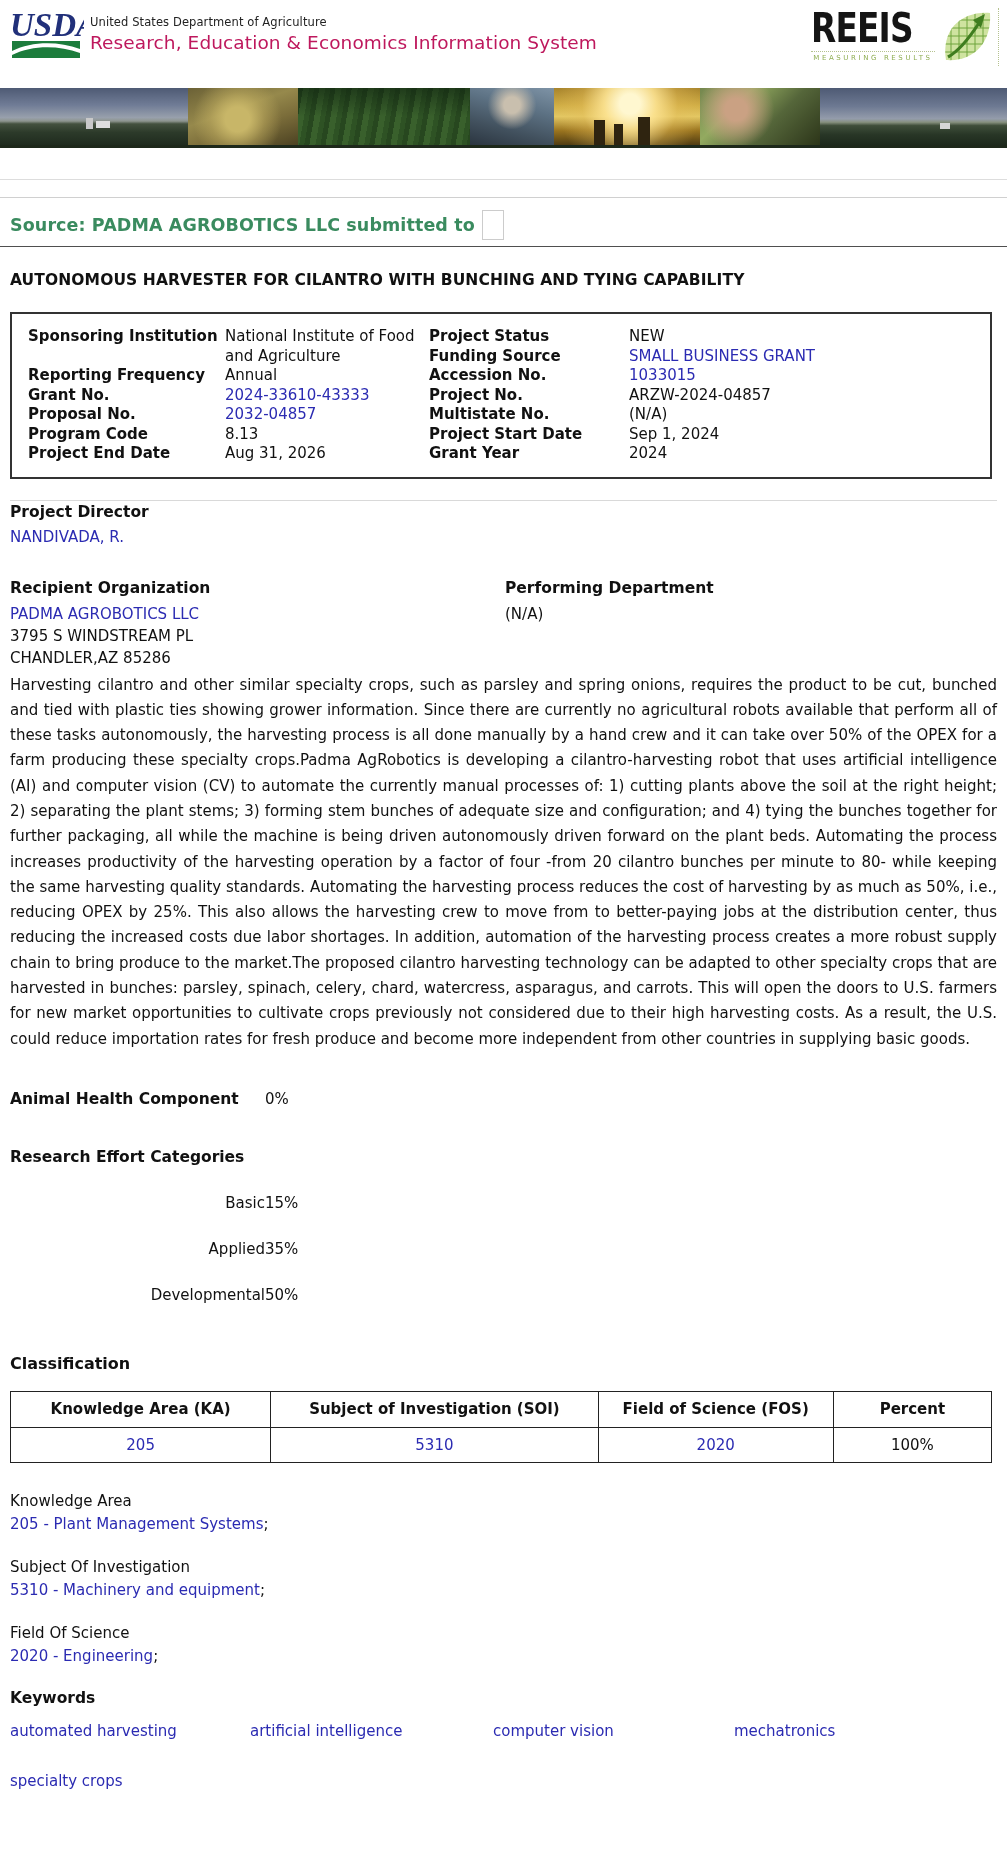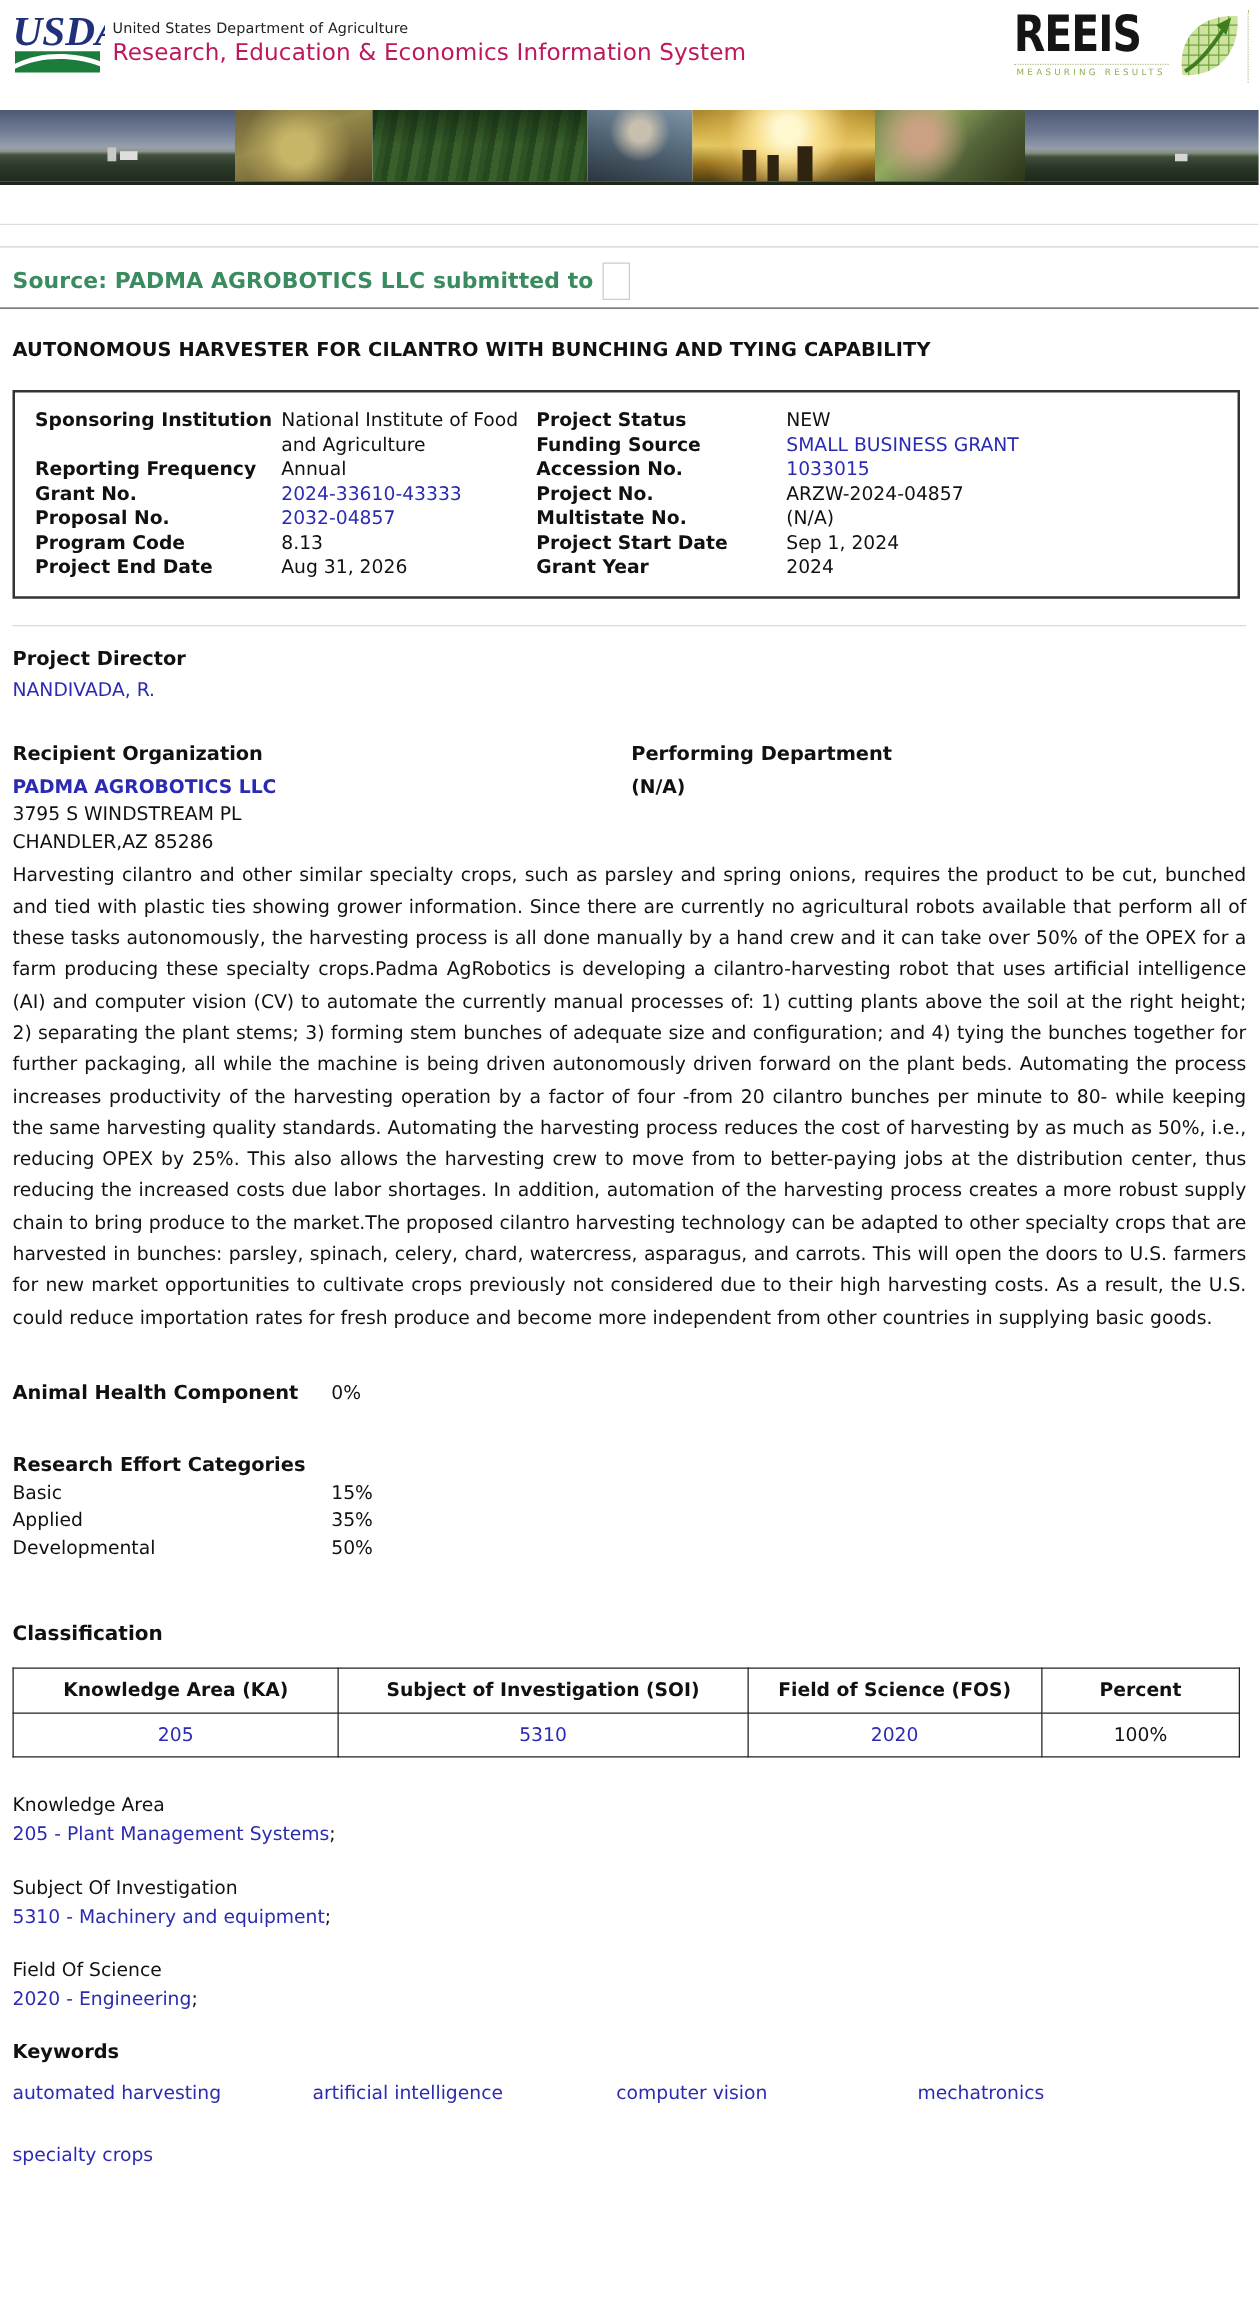--- a/index.html
+++ b/index.html
@@ -78,39 +78,39 @@
   .project-title { font-weight:bold; font-size:15.5px; padding:0 10px; letter-spacing:.1px; }
 
   
   .info-table { margin-top:23px; border:2px solid #333; padding:13px 16px; width:982px; }
   .info-grid { display:grid; grid-template-columns:197px 204px 200px 1fr; line-height:19.5px; }
   .info-grid .lbl { font-weight:bold; }
 
   .divider { border:none; border-top:1px solid #d9d9d9; margin:21px 0 0 0; }
 
   
-  .pd-label { margin-top:17px; font-weight:bold; font-size:15.5px; }
+  .pd-label { margin-top:2px; font-weight:bold; font-size:15.5px; }
   .pd-name { margin-top:7px; }
   .org-row { margin-top:33px; display:flex; }
   .org-col-left { width:495px; }
   .org-label { font-weight:bold; font-size:15.5px; }
-  .org-line { margin-top:6px; line-height:22px;font-weight:bold; }
+  .org-line { margin-top:6px; line-height:22px; }
   .addr { line-height:22px; }
 
   
   .summary-label { margin-top:31px; font-weight:bold; font-size:15.5px; }
   .summary-text { margin-top:4px; width:987px; line-height:25.3px; text-align:justify; }
 
   
   .pct-row { display:flex; }
   .pct-name { width:255px; }
   .animal-health { margin-top:38px; }
   .animal-health .pct-name { font-weight:bold; font-size:15.5px; }
   .effort-label { margin-top:40px; font-weight:bold; font-size:15.5px; }
-  .effort-row { margin-top:4px; }
+  .effort-row { margin-top:28px;text-align:right; }
 
   
   .class-label { margin-top:50px; font-weight:bold; font-size:16px; }
   .class-table { margin-top:18px; border-collapse:collapse; width:982px; }
   .class-table th, .class-table td { border:1px solid #222; text-align:center; font-size:15px; }
   .class-table th { font-weight:bold; height:36px; }
   .class-table td { height:35px; }
   .kv-block-label { line-height:20px; }
   .ka-label { margin-top:28px; }
   .kv-link-line { margin-top:4px; }

